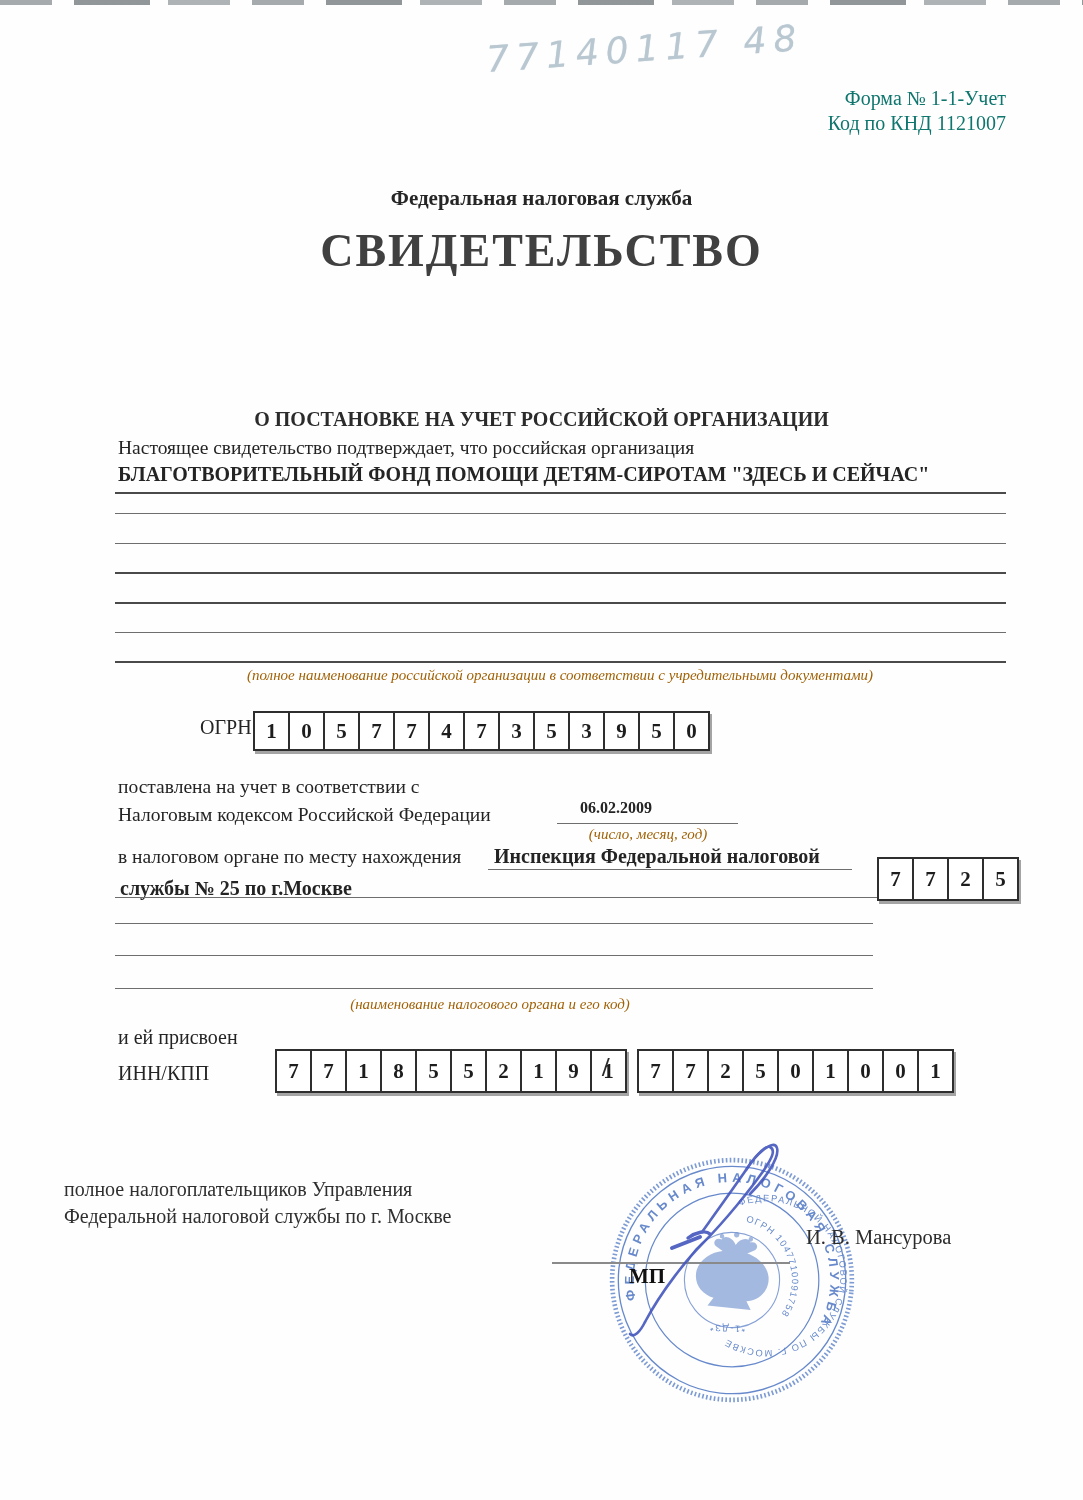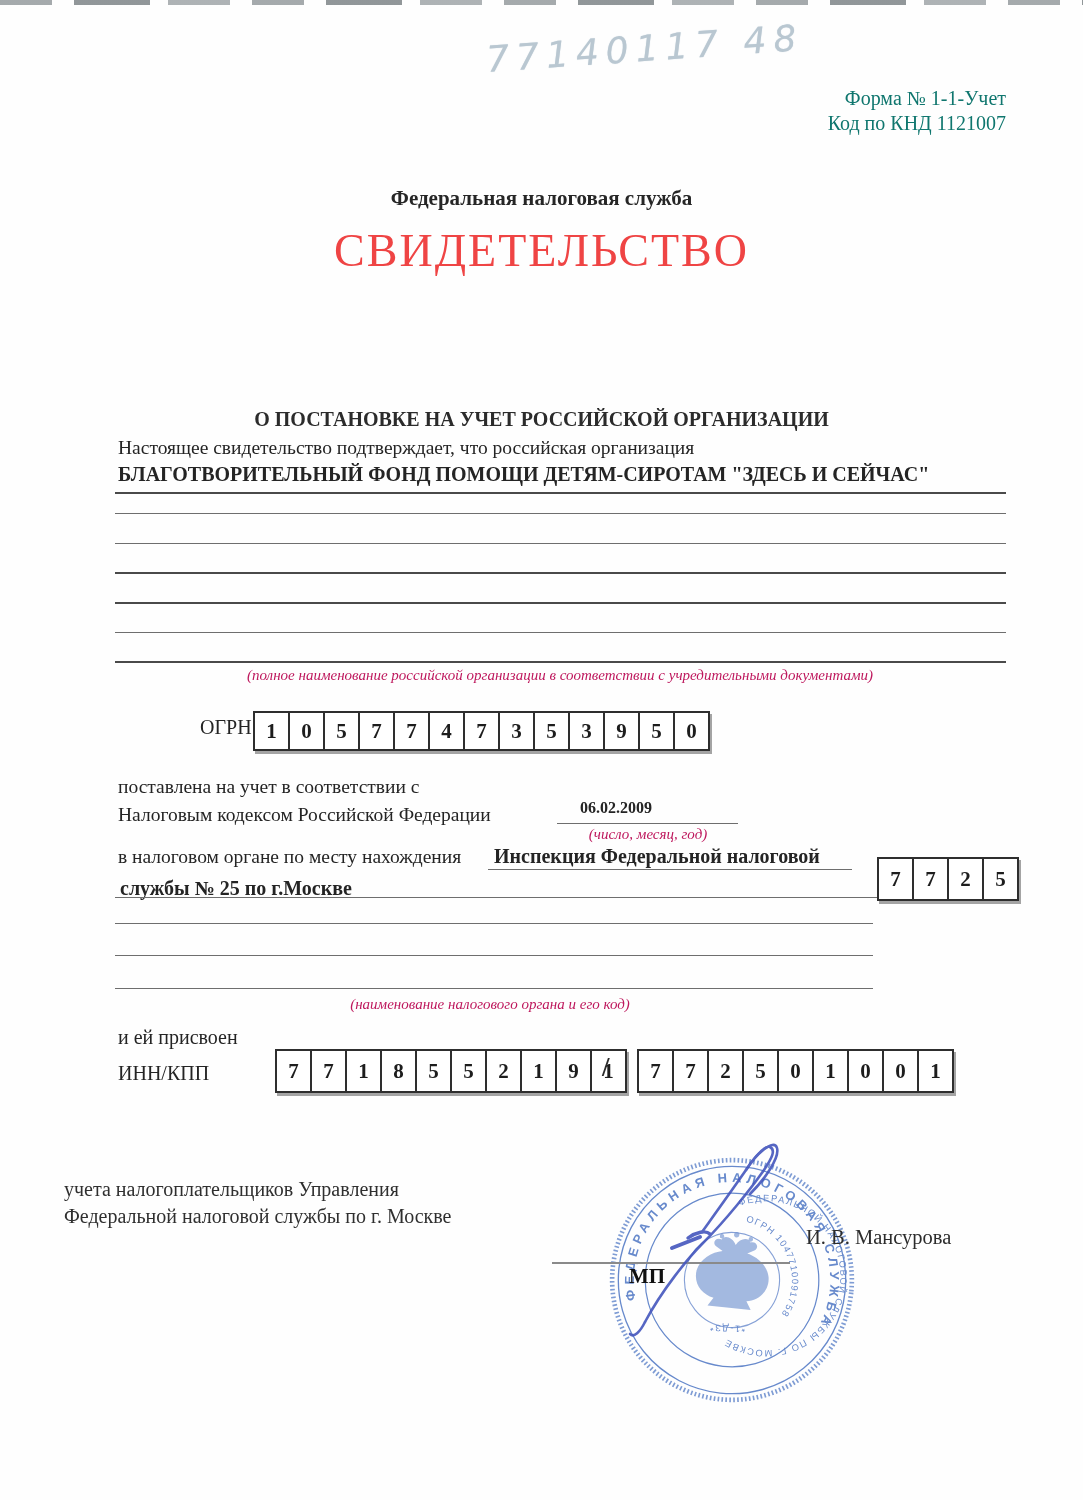--- a/index.html
+++ b/index.html
@@ -17,27 +17,27 @@
       #767d80 74px 150px, rgba(0,0,0,0) 150px 168px,
       #9aa0a3 168px 230px, rgba(0,0,0,0) 230px 252px);
   }
   .handwritten{
     left:486px;top:28px;font-family:"DejaVu Sans",sans-serif;font-style:italic;
     font-size:36px;letter-spacing:7px;color:#b9c7d1;transform:rotate(-4deg);
     text-shadow:0 0 1px #cdd8e0;white-space:nowrap;
   }
   .form-ref{right:77px;top:86px;text-align:right;font-size:20px;line-height:25px;color:#0f766e;}
   .fns-header{top:186px;font-weight:bold;font-size:21px;color:#262626;}
-  .doc-title{top:224px;font-weight:normal;font-size:46px;letter-spacing:2px;color:#ef4444;}
+  .doc-title{top:224px;font-weight:bold;font-size:46px;letter-spacing:2px;color:#404040;}
   .subtitle{top:349px;text-align:center;font-weight:bold;font-size:20px;line-height:28px;color:#2b2b2b;white-space:pre;}
   .body-text{font-size:19.5px;color:#242424;white-space:nowrap;}
   .bold{font-weight:bold;}
   .hline{height:0;border-top:1.6px solid #6e6e6e;}
   .hline.dark{border-top:2px solid #4a4a4a;}
-  .caption{font-size:15px;font-style:italic;color:#be185d;white-space:nowrap;}
+  .caption{font-size:15px;font-style:italic;color:#a16207;white-space:nowrap;}
   .cellrow{display:flex;box-shadow:2px 3px 0 rgba(55,55,55,.45);}
   .cell{
     width:33px;height:36px;border:2px solid #2e2e2e;margin-left:-2px;background:#fff;
     display:flex;align-items:center;justify-content:center;
     font-weight:bold;font-size:21px;color:#1d1d1d;
   }
   .cell:first-child{margin-left:0;}
   .cell.tall{height:40px;}
   .slash{font-size:27px;font-weight:bold;color:#2a2a2a;}
   .sig-block{left:64px;top:1176px;font-size:20px;line-height:27px;color:#2f2f2f;}
@@ -152,21 +152,21 @@
     <div class="cell tall">2</div>
     <div class="cell tall">5</div>
     <div class="cell tall">0</div>
     <div class="cell tall">1</div>
     <div class="cell tall">0</div>
     <div class="cell tall">0</div>
     <div class="cell tall">1</div>
   </div>
 
   <div class="abs sig-block">
-    <div>учета налогоплательщиков Управления</div>
+    <div>полное налогоплательщиков Управления</div>
     <div>Федеральной налоговой службы по г. Москве</div>
   </div>
 
   <svg class="abs stamp-svg" viewBox="0 0 240 240">
     <defs>
       <path id="ringOuter" d="M 30.7 152.5 A 95 95 0 1 1 209.3 152.5"></path>
       <path id="ringMiddle" d="M 120 48 A 72 72 0 1 1 119.9 48.05"></path>
       <path id="ringInner" d="M 120 62 A 58 58 0 0 1 120 178"></path>
     </defs>
     <g stroke="#5b80c8" fill="none">

